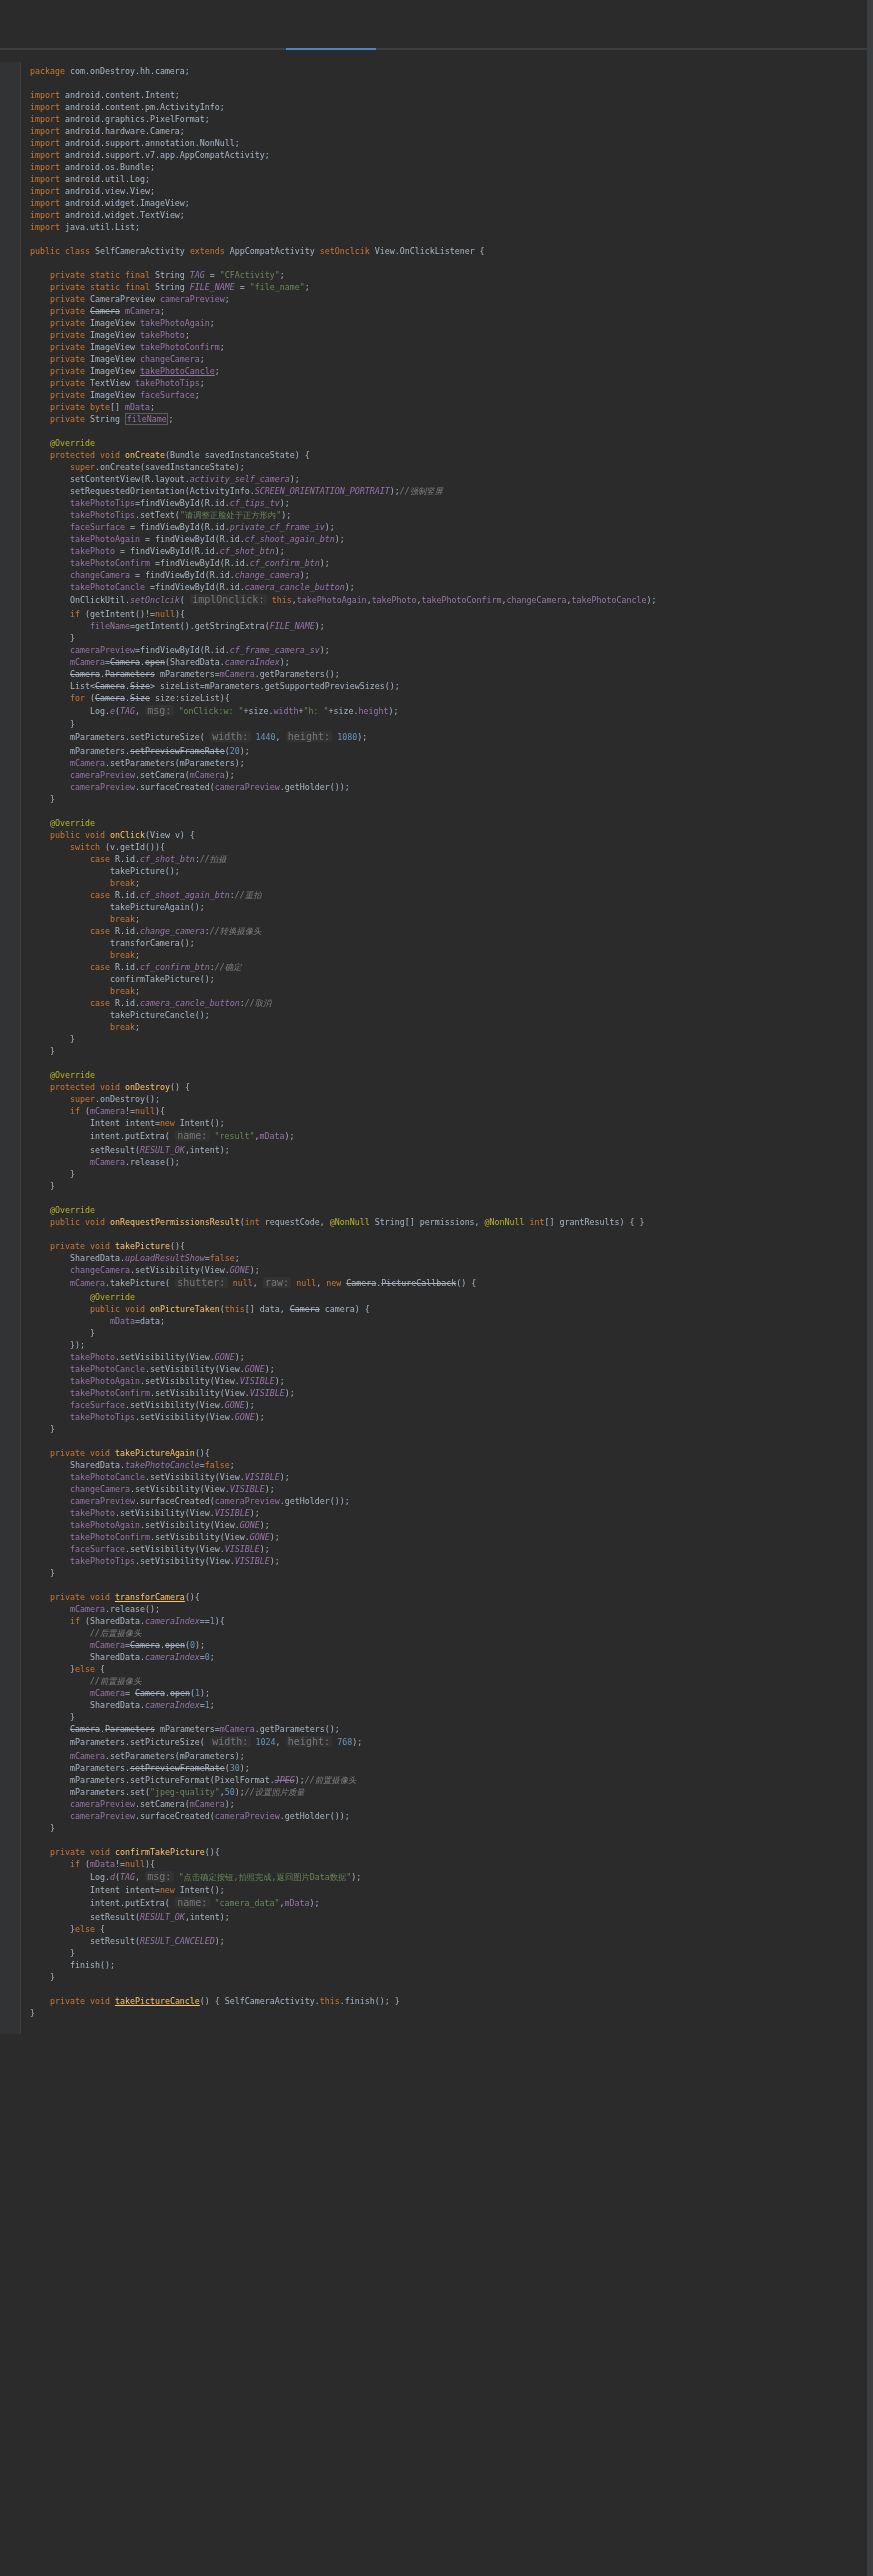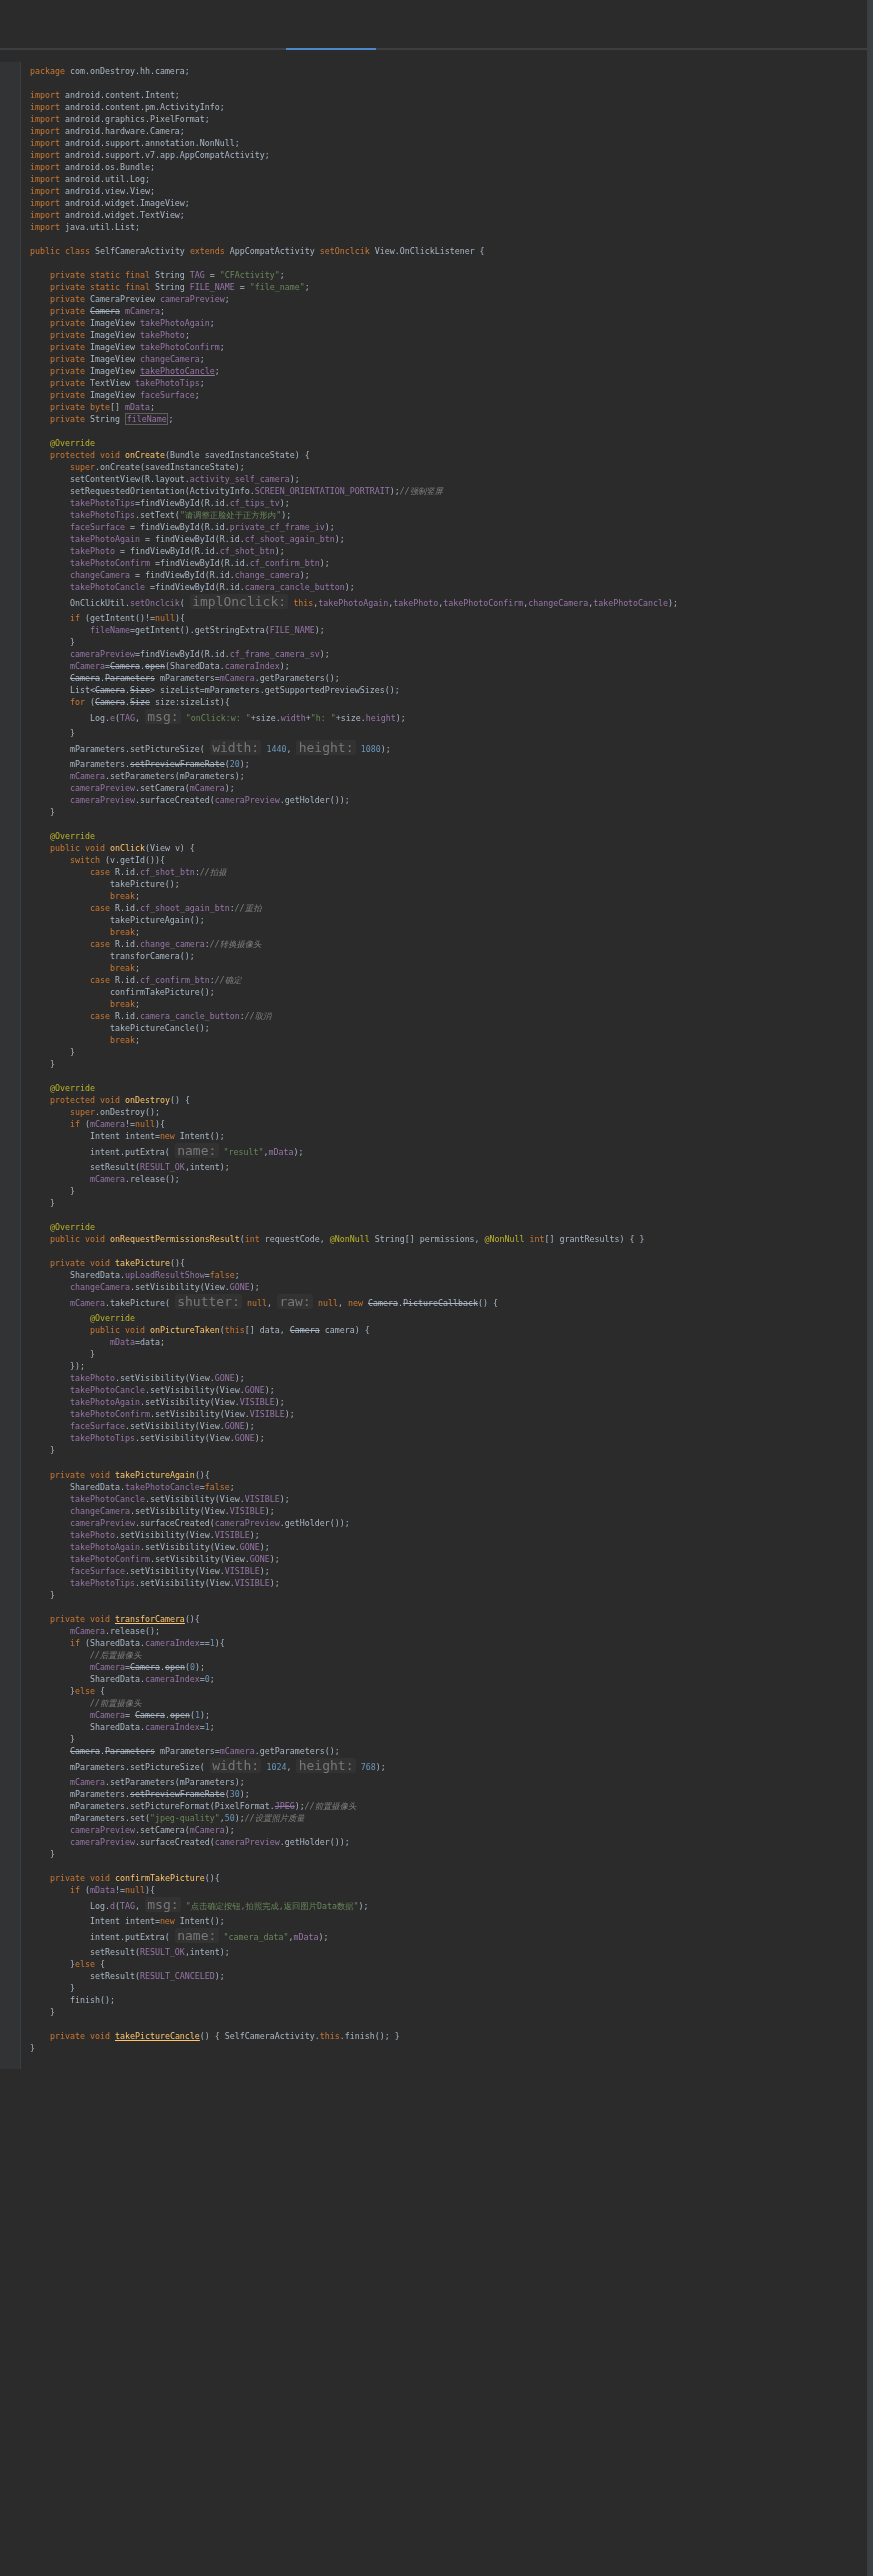--- a/index.html
+++ b/index.html
@@ -23,24 +23,24 @@
   border-right: 0.8px solid #3c3f41;
   flex-shrink: 0;
 }
 .code {
   padding: 3px 6px 15px 9px;
 }
 .kw { color: #cc7832; }
 .str { color: #6a8759; }
 .com { color: #808080; font-style: italic; }
 .field { color: #9876aa; }
-.static-field { color: #9876aa; }
+.static-field { color: #9876aa; font-style: italic; }
 .method { color: #ffc66d; }
 .ann { color: #bbb529; text-align: center; }
-.hint { color: #787878; background: #323232; border-radius: 2.3px; padding: 0 2.3px; font-size: 13px; }
+.hint { color: #787878; background: #323232; border-radius: 2.3px; padding: 0 2.3px; font-size: 10px; }
 .num { color: #6897bb; }
 .strike { text-decoration: line-through; }
 .underline { text-decoration: underline; }
 .boxed { border: 0.8px solid #5e5e5e; padding: 0 0.8px; }
 .minimap {
   width: 6px;
   background: #3c3f41;
   position: fixed;
   right: 0;
   top: 0;

